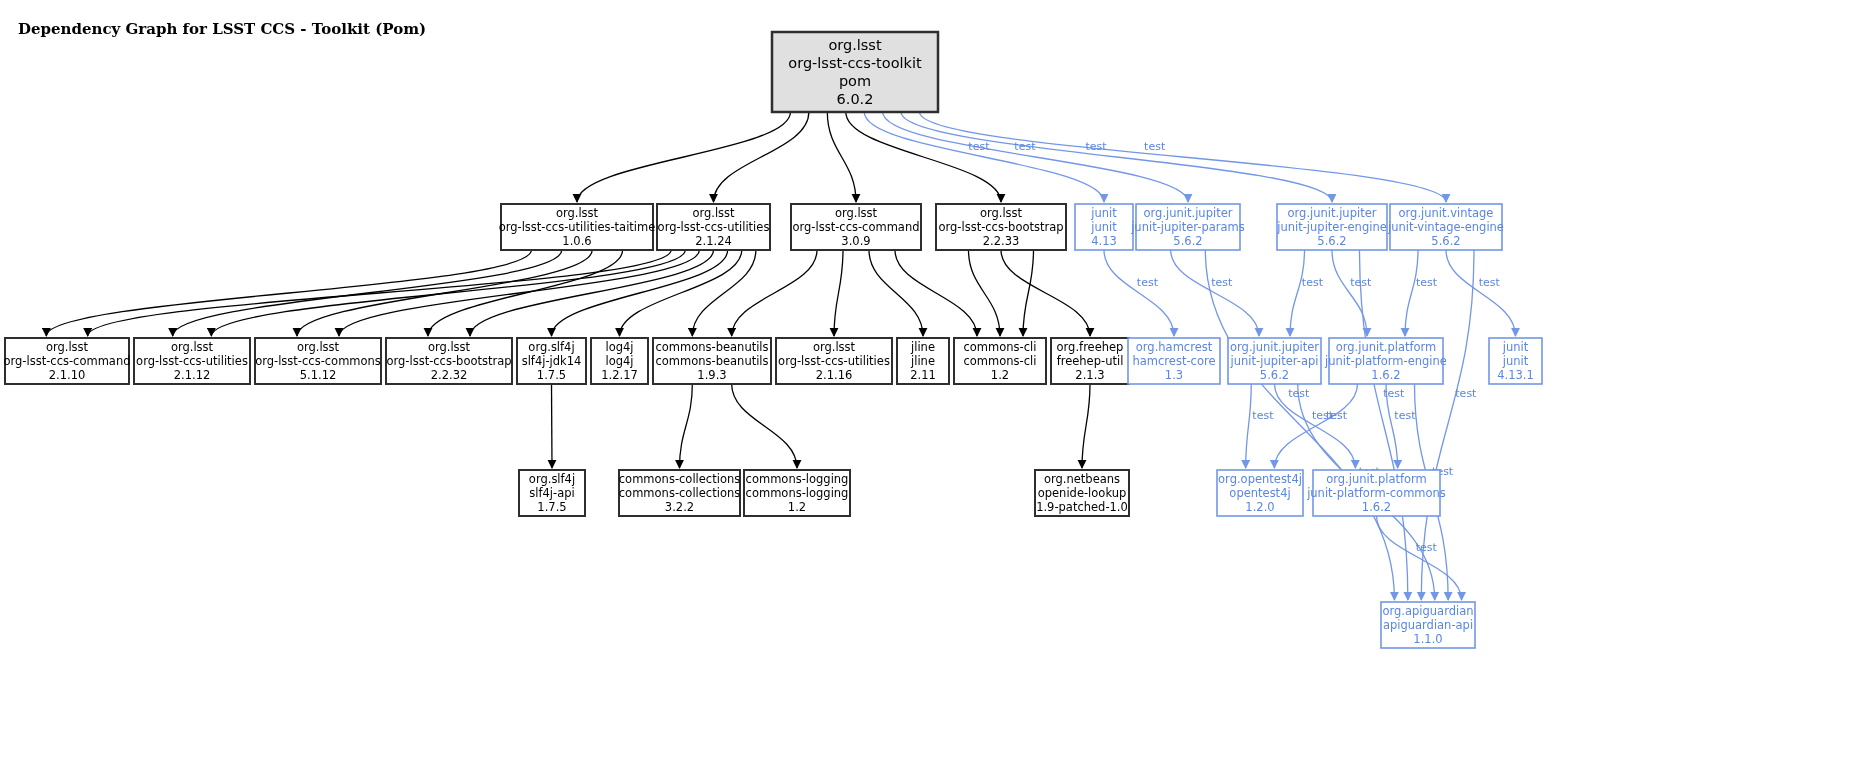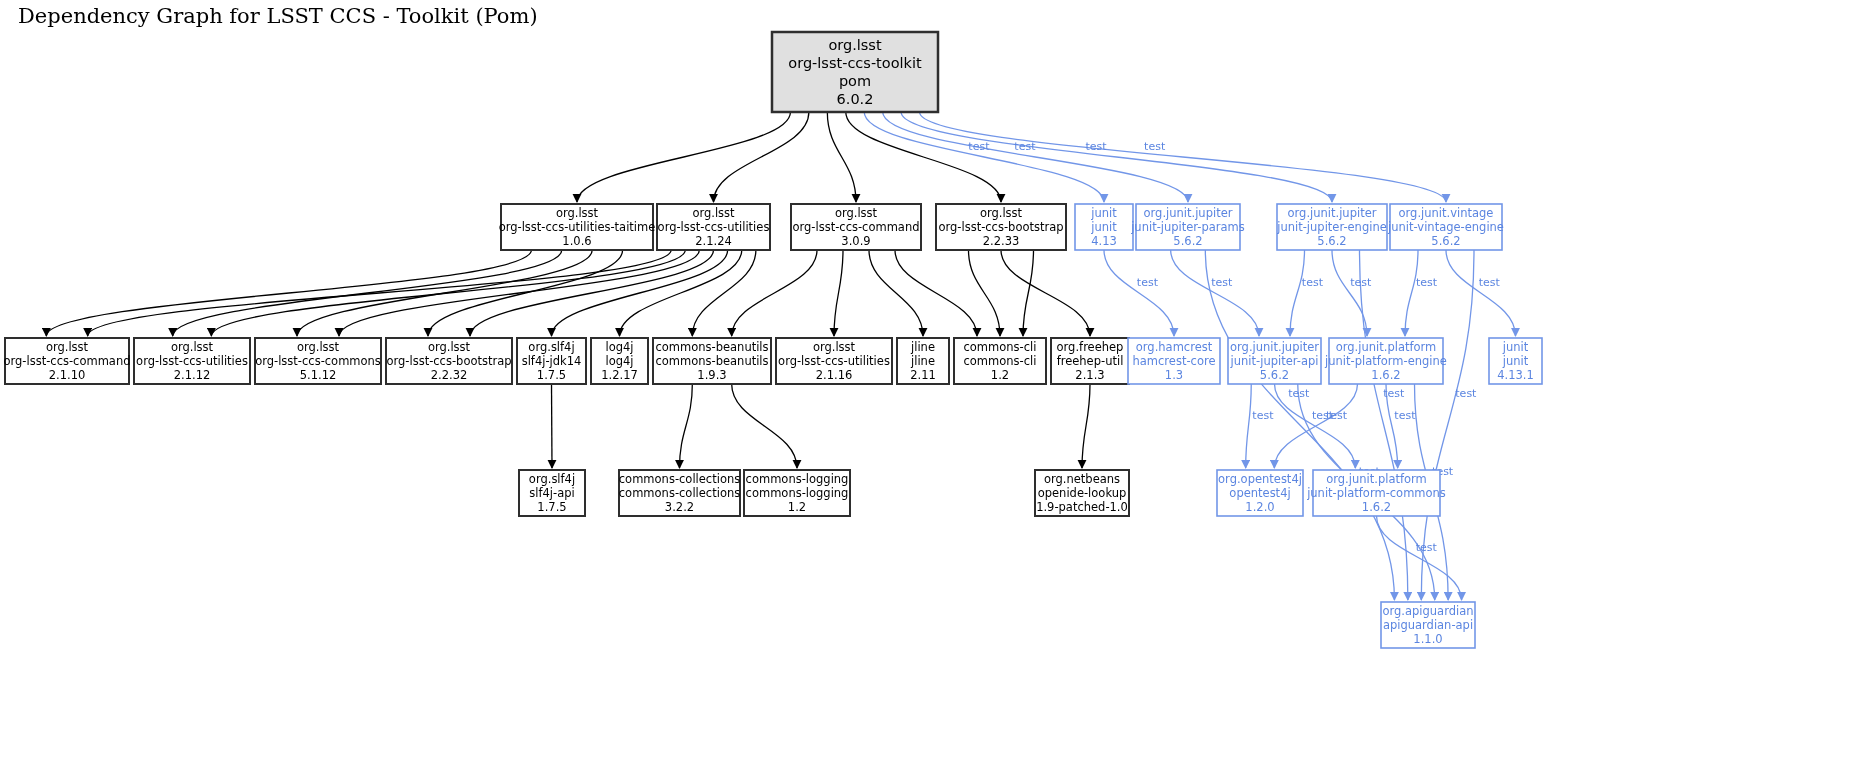--- a/index.html
+++ b/index.html
@@ -4,25 +4,26 @@
 <style>
   html, body { margin:0; padding:0; background:#ffffff; }
   body {
     width:1853px; height:768px;
     font-family:"DejaVu Sans", sans-serif;
     overflow:hidden;
     position:relative;
   }
   #title {
     position:absolute;
-    left:18px; top:4px;
+    left:18px; top:20px;
     font-family:"DejaVu Serif", serif;
-    font-size:21px;
+    font-size:15px;
     color:#000000;
     white-space:nowrap;
+    font-weight:bold;
   }
   svg#graph { position:absolute; left:0; top:0; width:1853px; height:768px; display:block; }
   .node-rect { fill:#ffffff; stroke:#2e2e2e; stroke-width:2; }
   .node-rect.root { fill:#e0e0e0; stroke:#2e2e2e; stroke-width:2.5; }
   .node-rect.test { fill:#ffffff; stroke:#7296e8; stroke-width:1.6; }
   .node-text { font-family:"DejaVu Sans", sans-serif; font-size:11.5px; fill:#000000; text-anchor:middle; }
   .node-text.root { font-size:14.5px; }
   .node-text.test { fill:#5b85e0; }
   .edge { fill:none; stroke:#000000; stroke-width:1.3; }
   .edge.test { stroke:#7296e8; stroke-width:1.3; }

